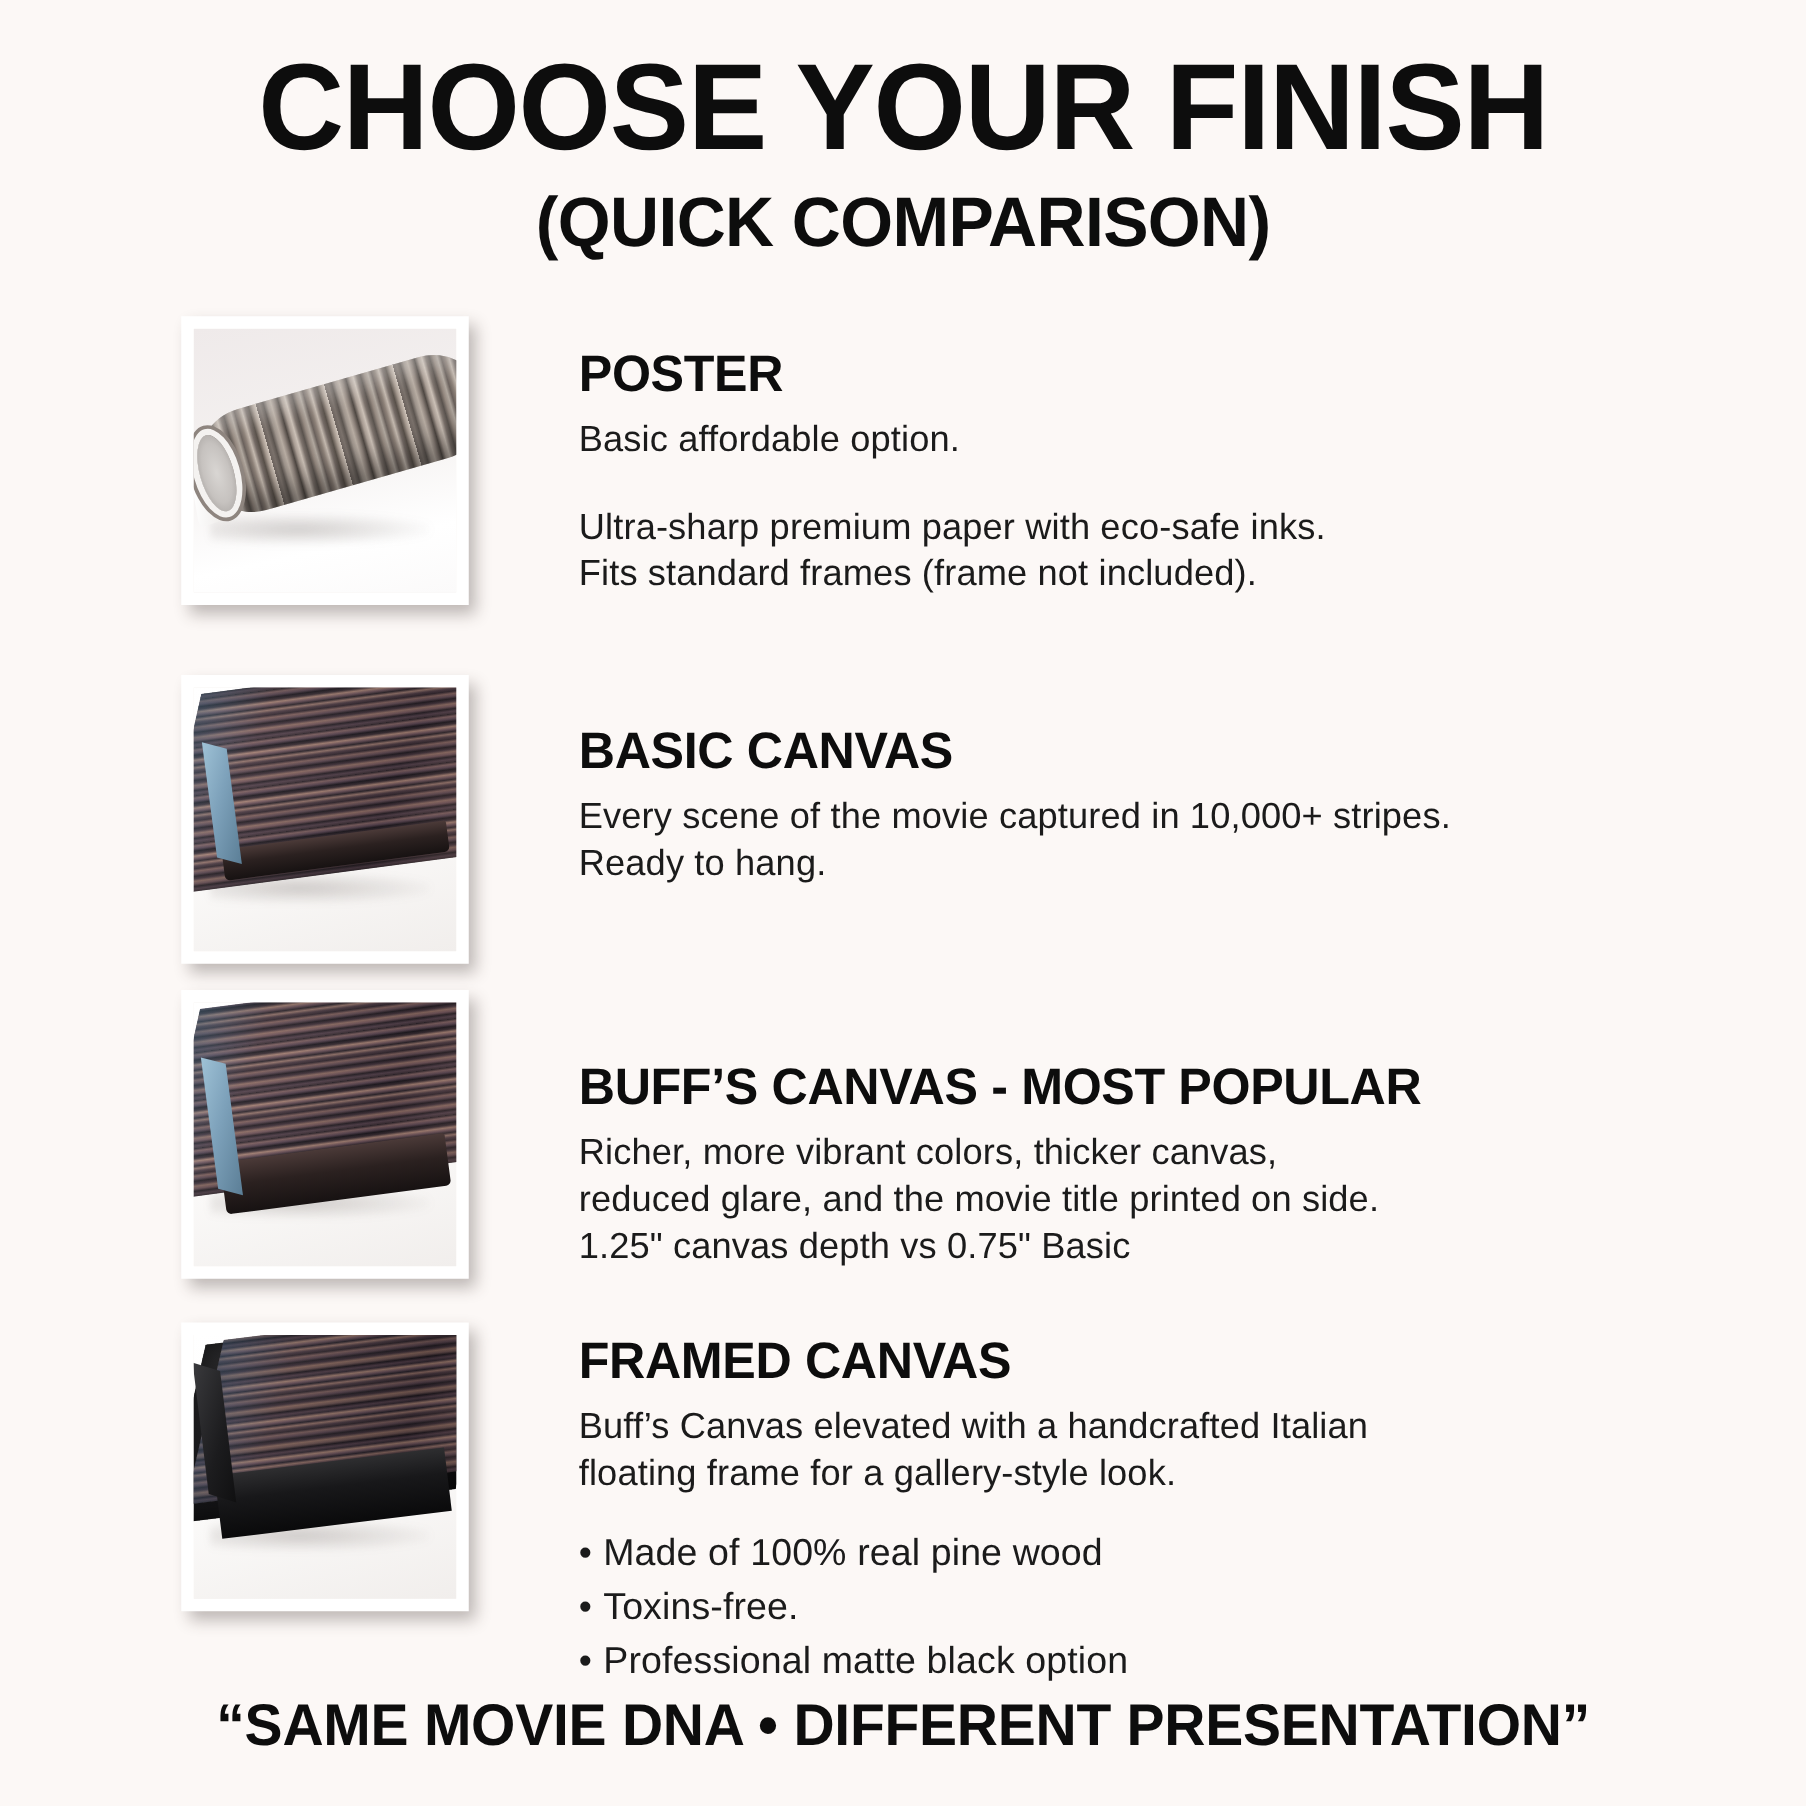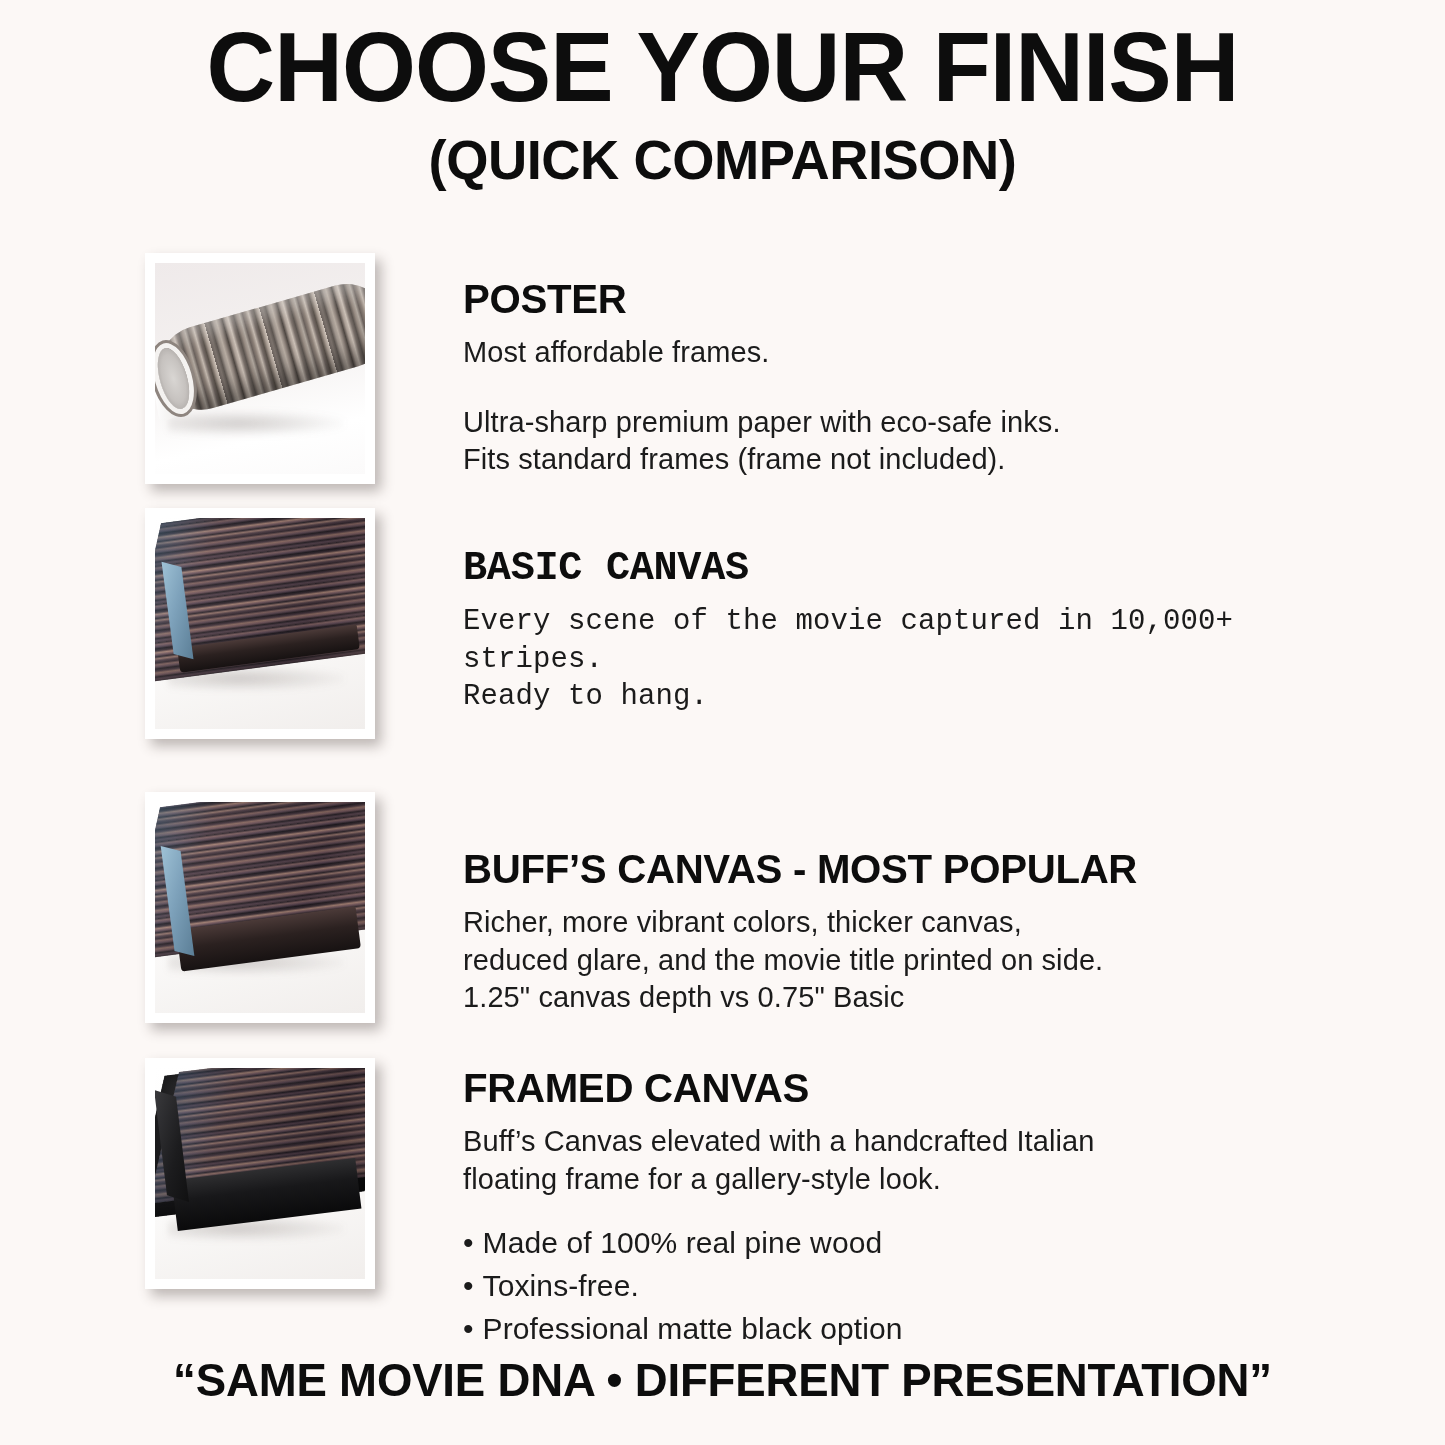--- a/index.html
+++ b/index.html
@@ -12,21 +12,21 @@
     background: #FCF8F6;
     font-family: "Liberation Sans", sans-serif;
     color: #111111;
     overflow: hidden;
     position: relative;
   }
 
   
   .header {
     text-align: center;
-    padding-top: 16px;
+    padding-top: 34px;
   }
   .title {
     font-family: "Liberation Sans", sans-serif;
     font-size: 98px;
     font-weight: 700;
     letter-spacing: -1px;
     line-height: 1.05;
     color: #0d0d0d;
     margin: 0;
     transform: scaleX(0.97);
@@ -48,21 +48,21 @@
     left: 0;
     width: 1445px;
   }
   .row {
     position: absolute;
     left: 0;
     width: 1159px;
     height: 240px;
   }
   .row-1 { top: 13px; }
-  .row-2 { top: 268px; font-family: Liberation Mono, monospace; }
+  .row-2 { top: 300px; }
   .row-3 { top: 552px; }
   .row-4 { top: 818px; }
 
   
   .photo-card {
     position: absolute;
     left: 145px;
     top: 0;
     width: 230px;
     height: 231px;
@@ -313,21 +313,21 @@
         <div class="scene-poster">
           <div class="shadow-soft"></div>
           <div class="roll"></div>
           <div class="roll-tail"></div>
           <div class="roll-end"></div>
         </div>
       </div>
     </div>
     <div class="text-col">
       <div class="item-title">POSTER</div>
-      <p class="item-p">Most affordable frames.</p>
+      <p class="item-p">Basic affordable option.</p>
       <p class="item-p">Ultra-sharp premium paper with eco-safe inks.<br>Fits standard frames (frame not included).</p>
     </div>
   </div>
 
   <div class="row row-2">
     <div class="photo-card">
       <div class="photo-inner">
         <div class="scene-canvas">
           <div class="shadow-soft"></div>
           <div class="canvas-face"></div>

